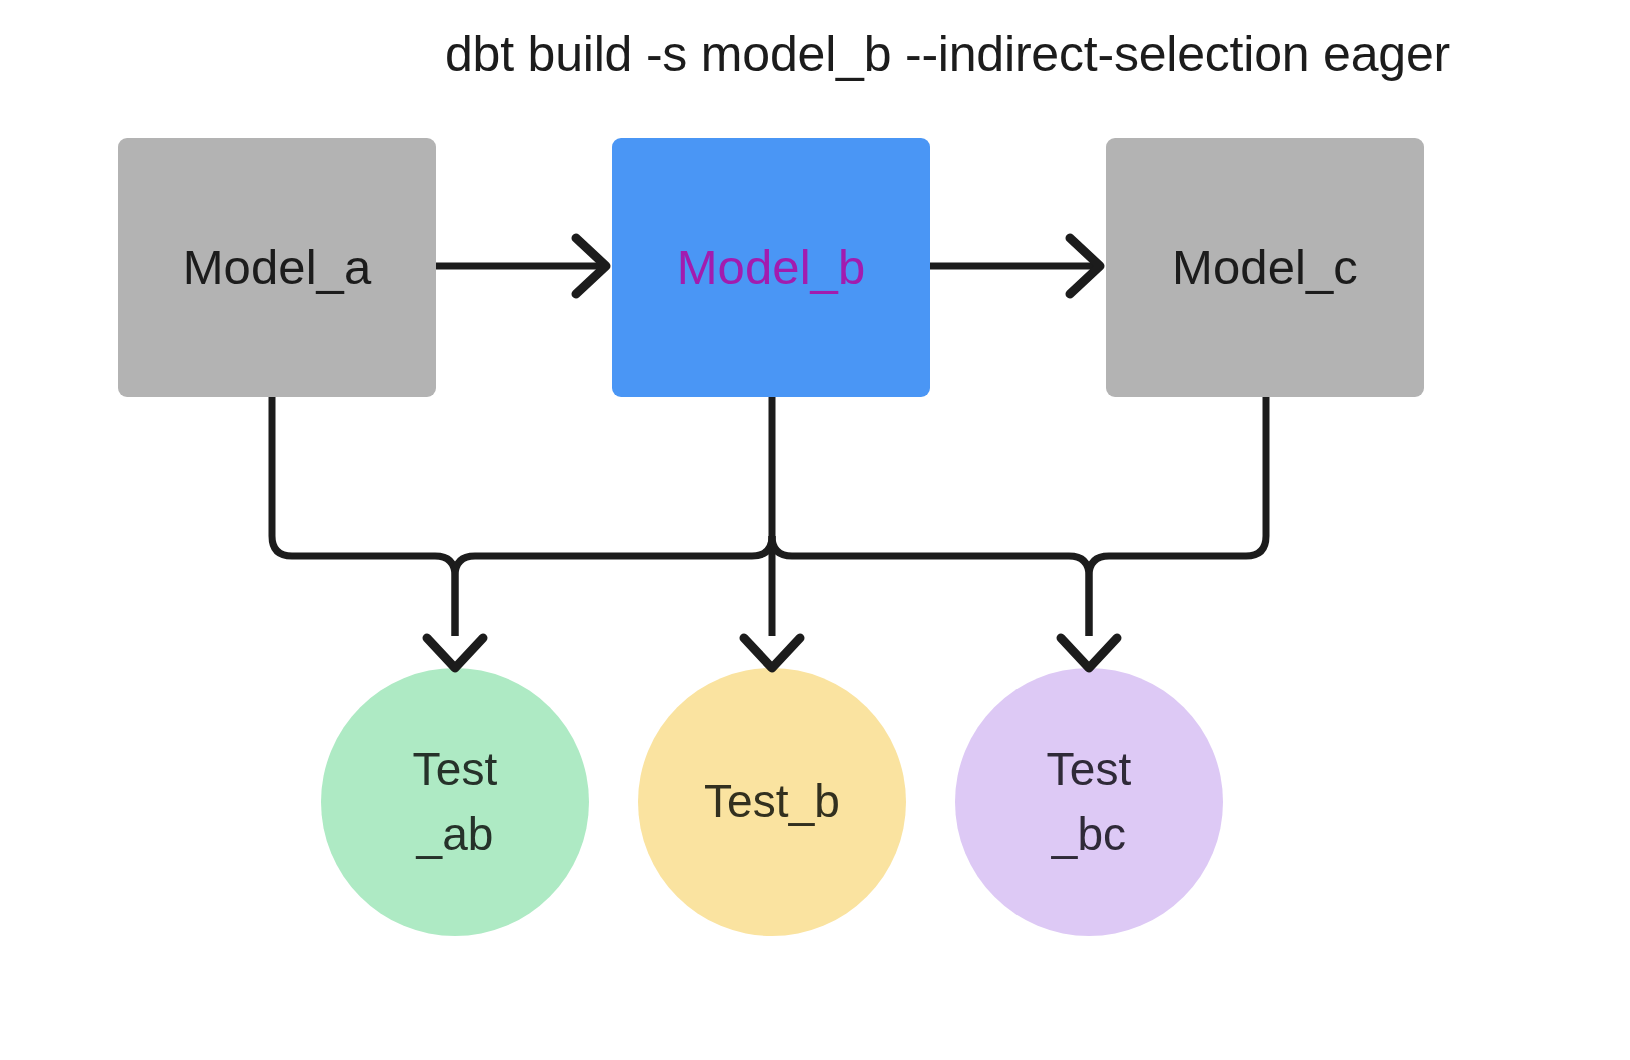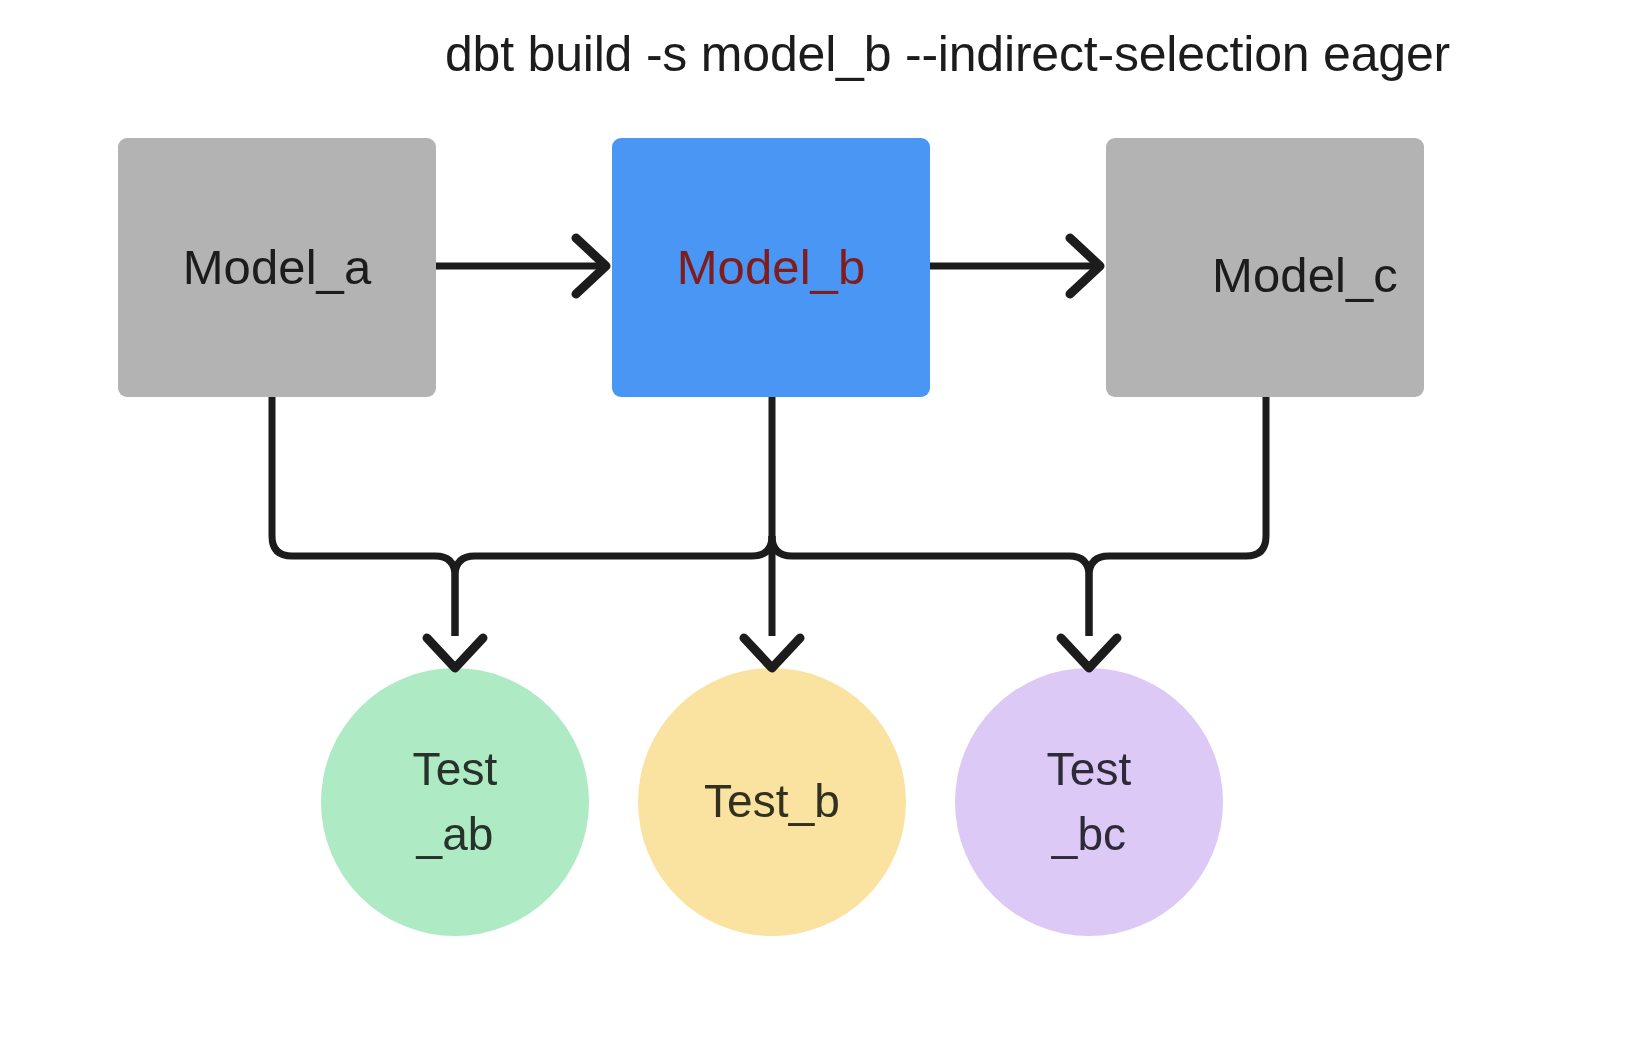--- a/index.html
+++ b/index.html
@@ -98,23 +98,23 @@
       <polyline points="1070,238 1100,266 1070,294"></polyline>
 
       <polyline points="427,638 455,668 483,638"></polyline>
       <polyline points="744,638 772,668 800,638"></polyline>
       <polyline points="1061,638 1089,668 1117,638"></polyline>
     </g>
   </svg>
 
   <div class="node-label model-label" style="left:118px; top:138px; width:318px; height:259px; color:#1c1c1c;">Model_a</div>
 
-  <div class="node-label model-label" style="left:612px; top:138px; width:318px; height:259px; color:#7f1d1d;">Model_b</div>
+  <div class="node-label model-label" style="left:612px; top:138px; width:318px; height:259px; color:#a21caf;">Model_b</div>
 
-  <div class="node-label model-label" style="left:1106px; top:146px; width:318px; height:259px; color:#1c1c1c;margin-left:40px;">Model_c</div>
+  <div class="node-label model-label" style="left:1106px; top:138px; width:318px; height:259px; color:#1c1c1c;">Model_c</div>
 
   <div class="node-label test-label" style="left:321px; top:668px; width:268px; height:268px; color:#26322a;">Test
 _ab</div>
 
   <div class="node-label test-label" style="left:638px; top:668px; width:268px; height:268px; color:#32301f;">Test_b</div>
 
   <div class="node-label test-label" style="left:955px; top:668px; width:268px; height:268px; color:#2f2a38;">Test
 _bc</div>
 
 </div>

